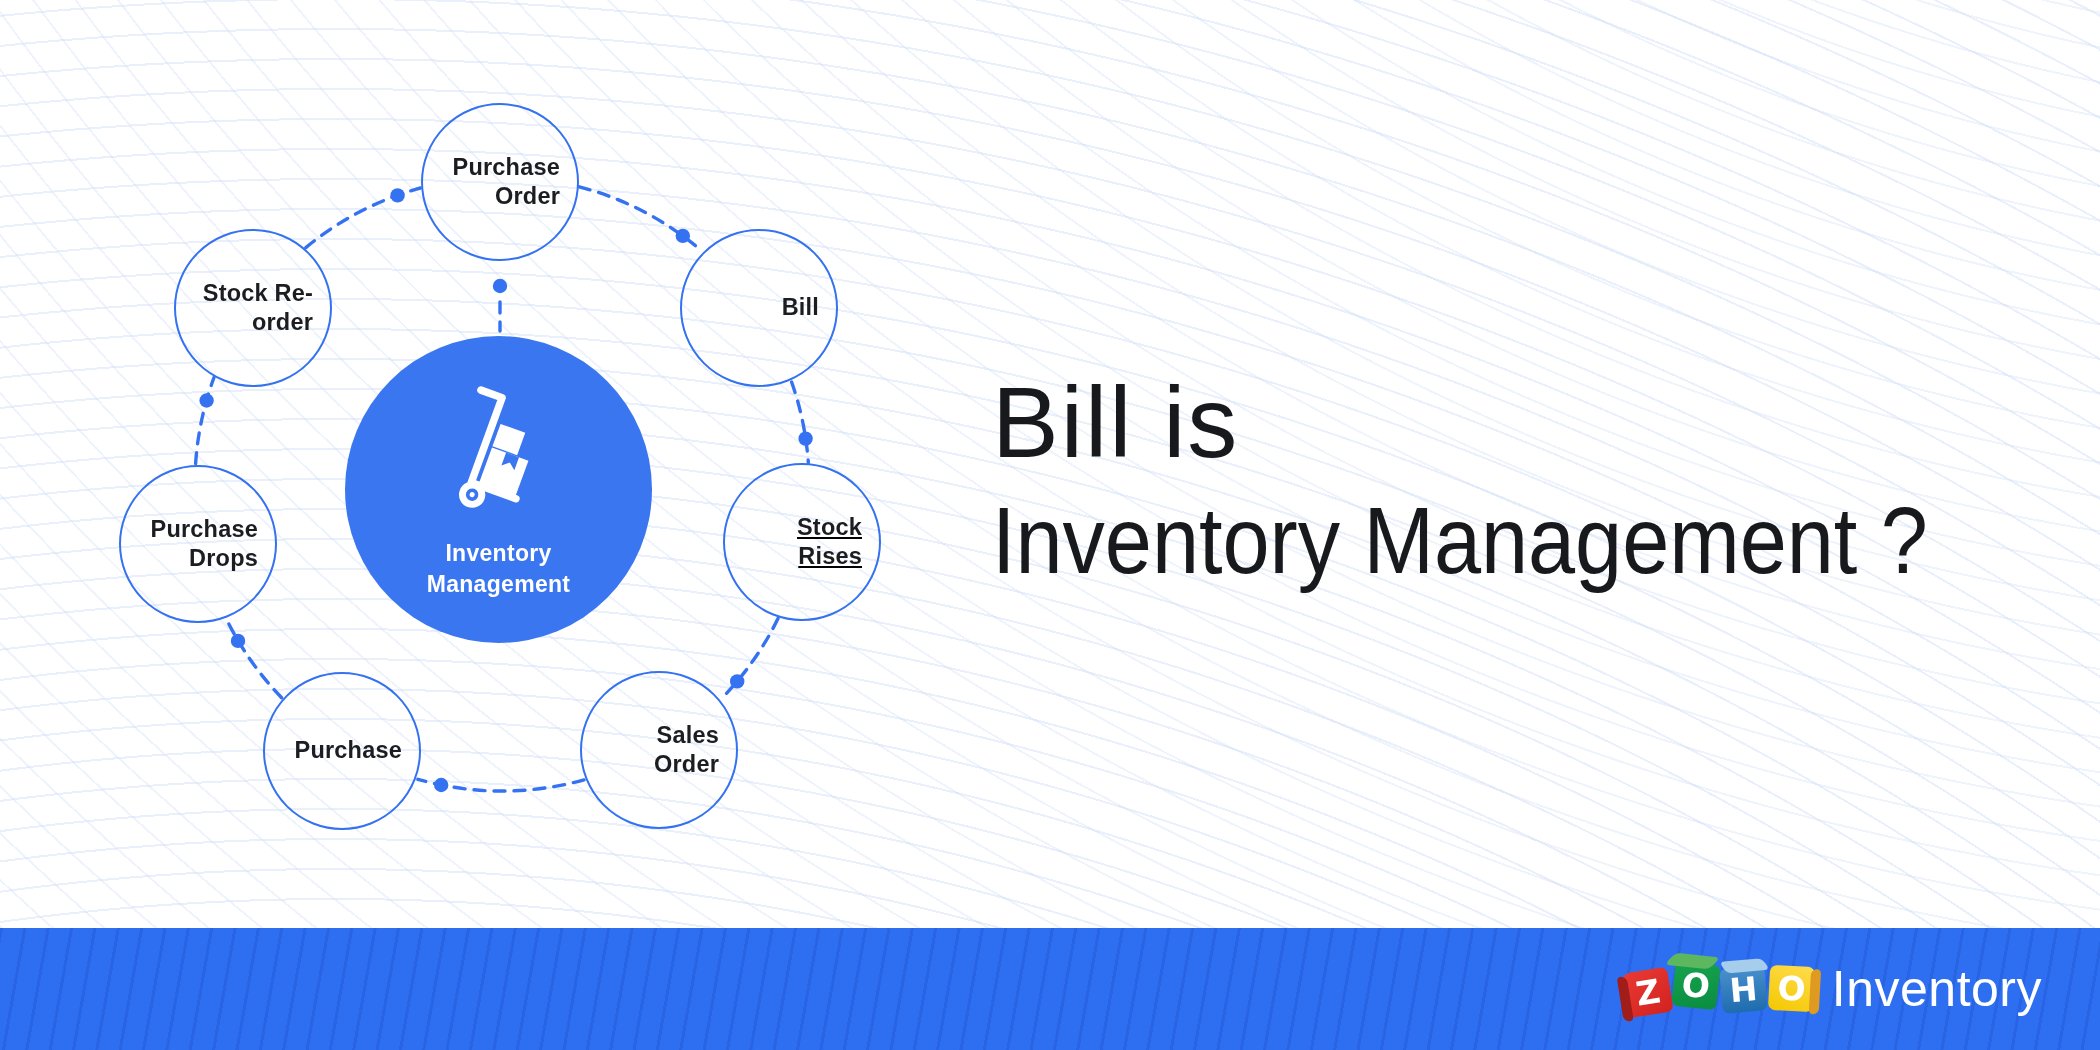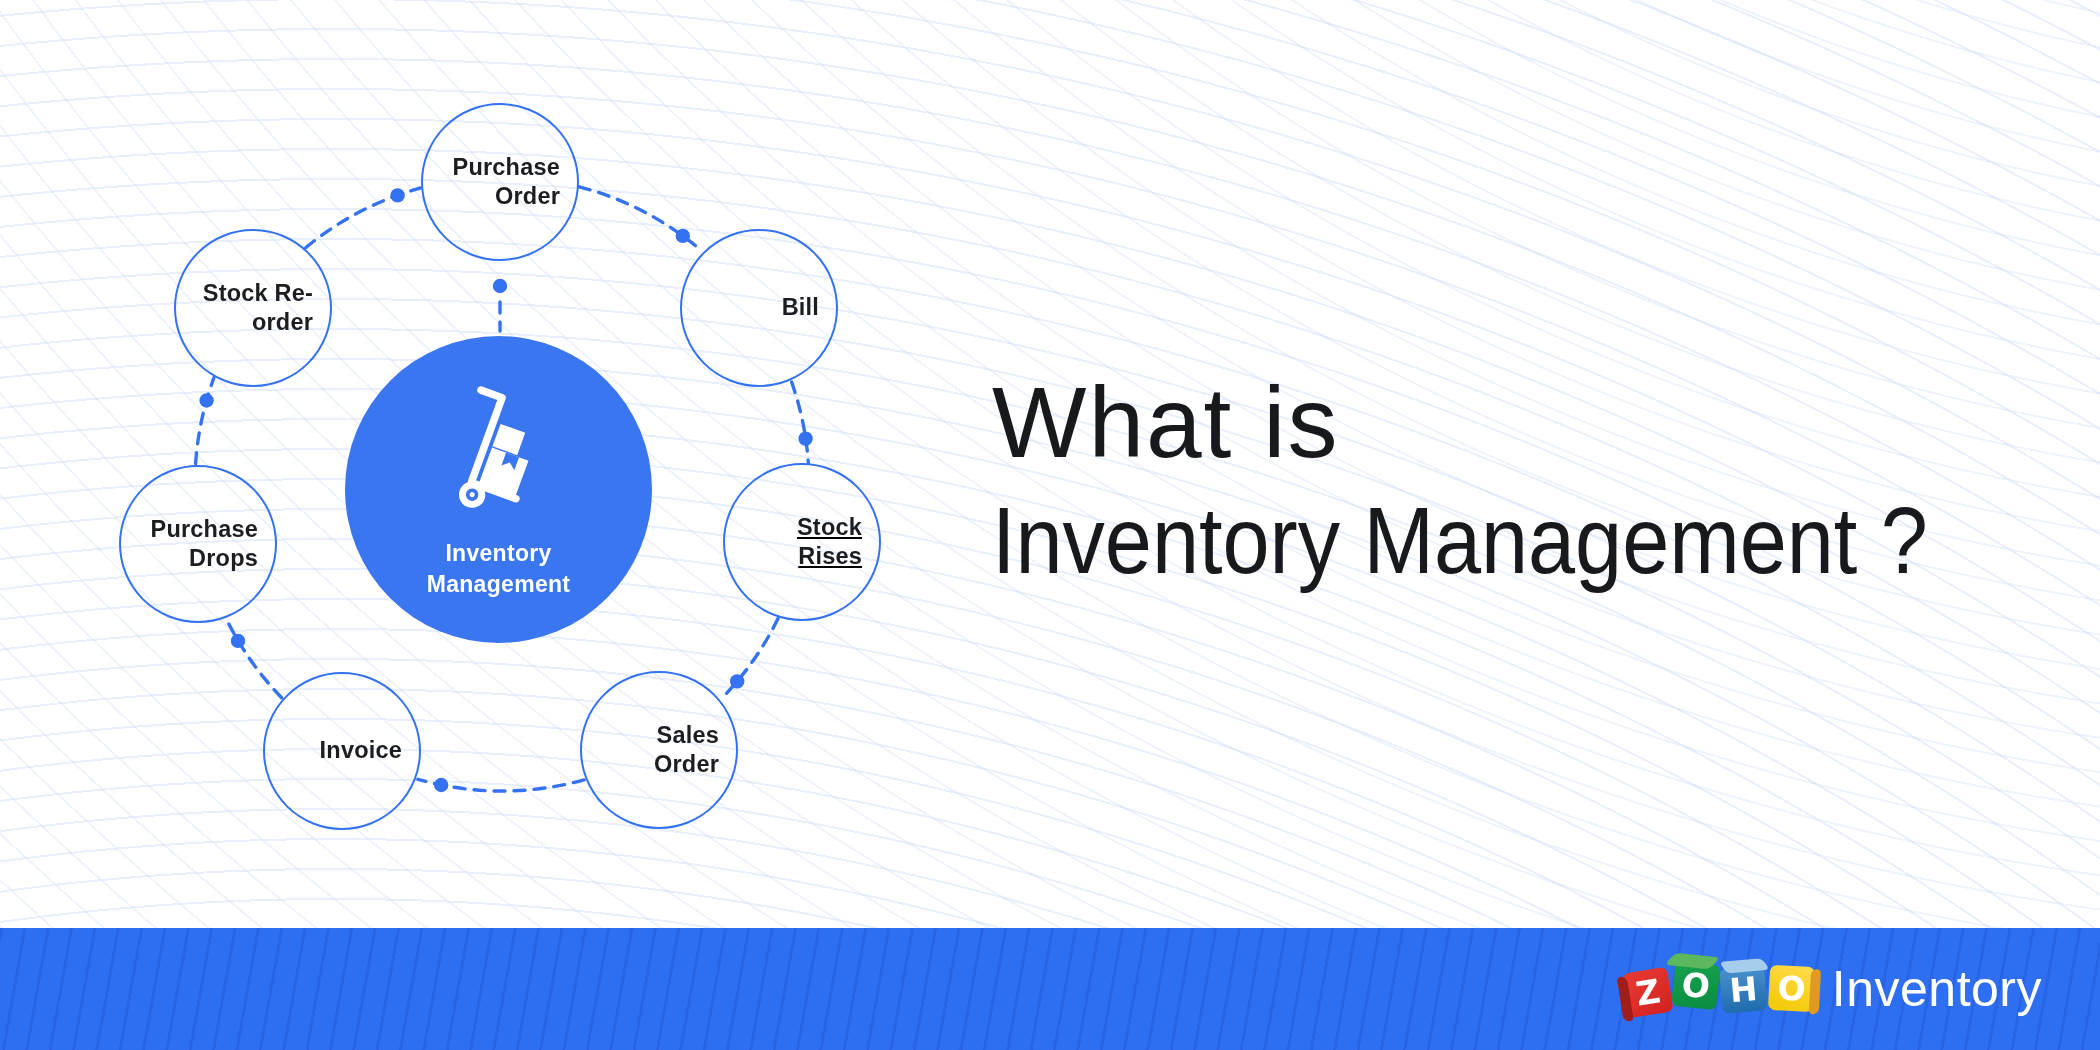--- a/index.html
+++ b/index.html
@@ -118,21 +118,21 @@
     <div class="node n-bill">
       <span>Bill</span>
     </div>
     <div class="node n-stockrises">
       <span>Stock Rises</span>
     </div>
     <div class="node n-salesorder">
       <span>Sales Order</span>
     </div>
     <div class="node n-invoice">
-      <span>Invoice</span>
+      <span>Purchase</span>
     </div>
     <div class="node n-invdrops">
       <span>Purchase Drops</span>
     </div>
     <div class="node n-stockreorder">
       <span>Stock Re-order</span>
     </div>
 
     <div class="center-node">
       <svg class="icon" viewBox="0 0 120 120">
@@ -144,21 +144,21 @@
           <circle cx="50" cy="95" r="10.5" fill="#ffffff"></circle>
           <circle cx="50" cy="95" r="5" fill="#3b76f1"></circle>
           <circle cx="50" cy="95" r="2" fill="#ffffff"></circle>
         </g>
       </svg>
       <div class="clabel">Inventory Management</div>
     </div>
   </div>
 
   <div class="title">
-    <div class="t1">What is</div>
+    <div class="t1">Bill is</div>
     <div class="t2">Inventory Management ?</div>
   </div>
 
   <div class="footer">
     <div class="logo">
       <div class="blocks">
         <div class="block b-z">Z</div>
         <div class="block b-og">O</div>
         <div class="block b-h">H</div>
         <div class="block b-oy">O</div>

